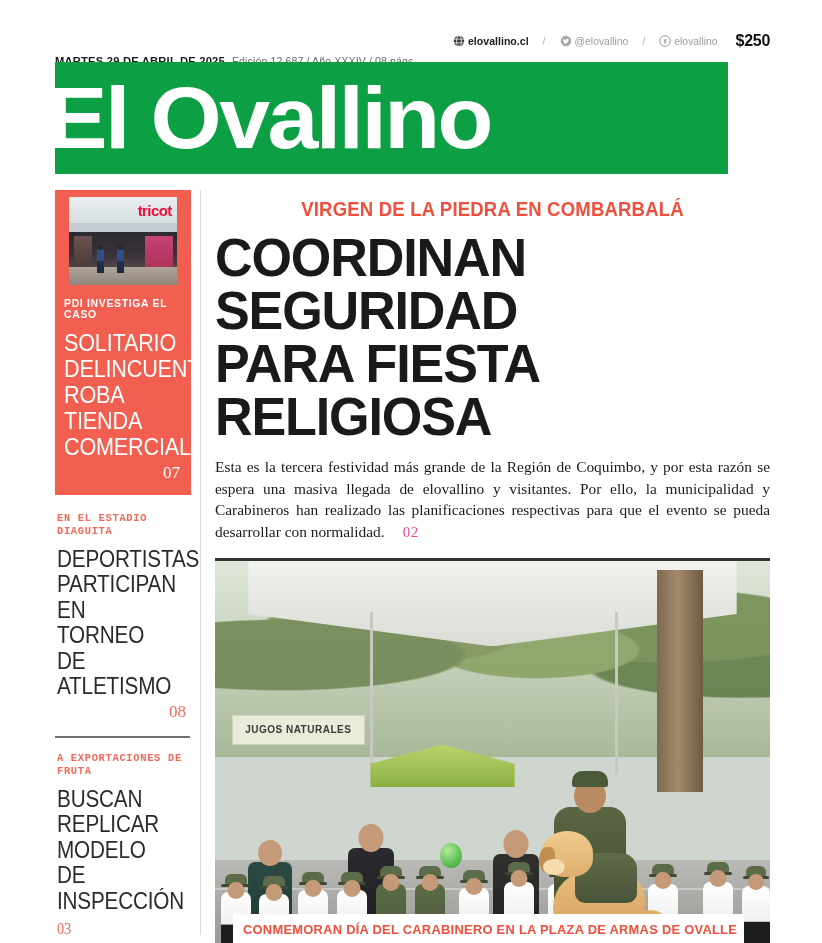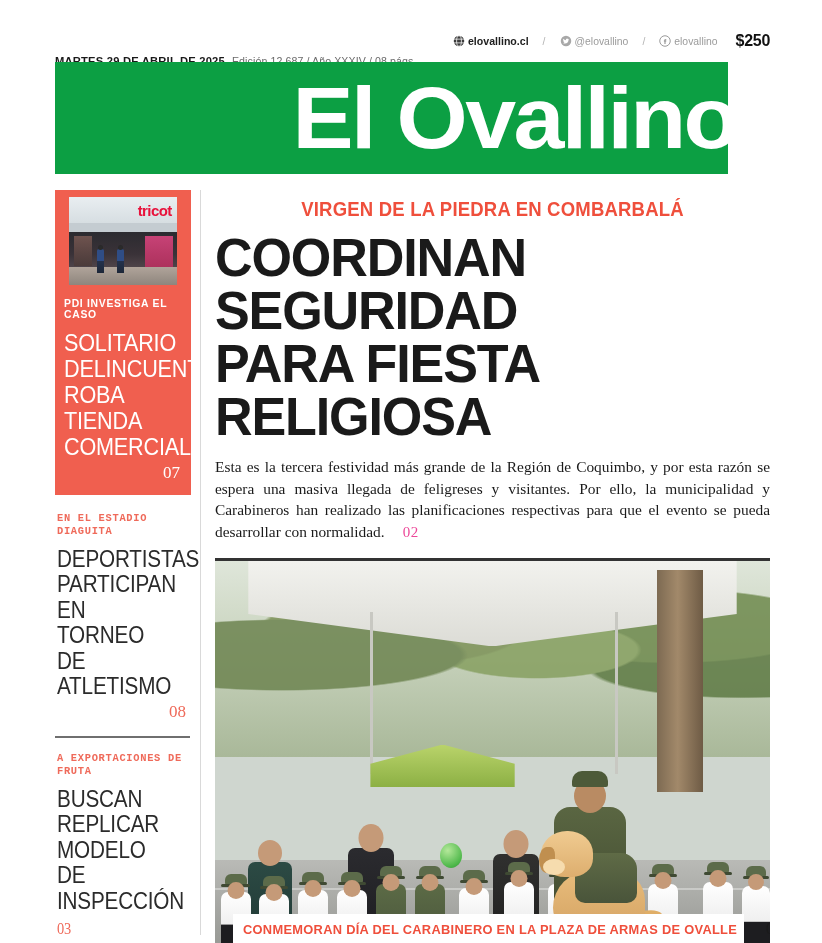--- a/index.html
+++ b/index.html
@@ -95,21 +95,21 @@
   }
 
   
   .masthead {
     position: absolute;
     left: 55px; top: 62px;
     width: 673px; height: 112px;
     background: #0c9f43;
     display: flex;
     align-items: center;
-    justify-content: flex-end;
+    justify-content: flex-start;
   }
   .masthead-title {
     font-family: "Liberation Sans", sans-serif;
     font-weight: bold;
     font-size: 88px;
     line-height: 88px;
     color: #ffffff;
     letter-spacing: -2.5px;
     transform: scaleX(1.04);
   }
@@ -551,29 +551,30 @@
 
     <div class="main">
 
       <div class="lead-kicker">VIRGEN DE LA PIEDRA EN COMBARBALÁ</div>
 
       <div class="lead-headline">
         <div>COORDINAN SEGURIDAD</div>
         <div>PARA FIESTA RELIGIOSA</div>
       </div>
 
-      <div class="lead-body"><span>Esta es la tercera festividad más grande de la Región de Coquimbo, y por esta razón se espera una masiva llegada de feligreses y visitantes. Por ello, la municipalidad y Carabineros han realizado las planificaciones respectivas para que el evento se pueda desarrollar con normalidad.</span><span class="pg">02</span></div>
+      <div class="lead-body"><span>Esta es la tercera festividad más grande de la Región de Coquimbo, y por esta razón se espera una masiva llegada de elovallino y visitantes. Por ello, la municipalidad y Carabineros han realizado las planificaciones respectivas para que el evento se pueda desarrollar con normalidad.</span><span class="pg">02</span></div>
 
       <div class="photo-wrap">
         <div class="ph-sky"></div>
         <div class="ph-foliage"></div>
         <div class="ph-canopy"></div>
         <div class="ph-pole l"></div>
         <div class="ph-pole r"></div>
         <div class="ph-tree"></div>
+        <div class="ph-banner">JUGOS NATURALES</div>
         <div class="ph-greentent"></div>
         <div class="ph-ground"></div>
 
         <div class="ph-crowd">
 
           <div class="person" style="left:6%;width:44px;height:92px;background:linear-gradient(180deg,#2c4a44 0%,#1e3632 100%);">
             <span class="p-head" style="top:-22px;width:24px;height:26px;"></span>
           </div>
           <div class="person" style="left:24%;width:46px;height:106px;background:linear-gradient(180deg,#2b2b2f 0%,#1b1b1e 100%);">
             <span class="p-head" style="top:-24px;width:25px;height:28px;"></span>

